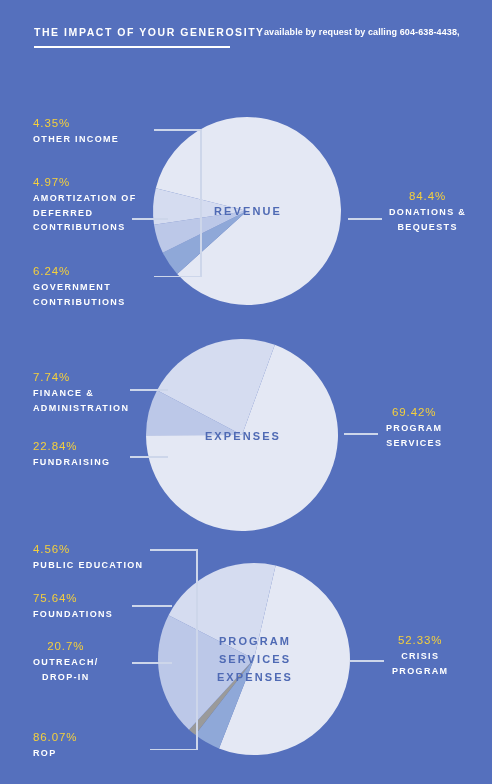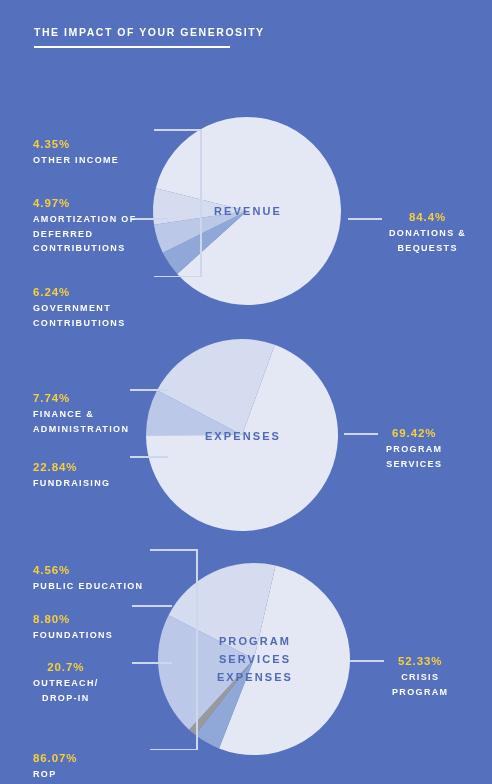--- a/index.html
+++ b/index.html
@@ -65,26 +65,25 @@
     pointer-events: none;
     white-space: nowrap;
   }
 
   
   .callout { position: absolute; }
   .callout.right { text-align: center; }
   .callout .pct {
     display: block;
     font-size: 11.5px;
-    font-weight: bold;
+    font-weight: normal;
     color: #f5d03c;
     letter-spacing: 0.9px;
     margin-bottom: 3px;
     white-space: nowrap;
-    margin-top: 21px;
   }
   .callout .name {
     display: block;
     font-size: 9px;
     font-weight: bold;
     color: #ffffff;
     letter-spacing: 1.35px;
     line-height: 14.5px;
     white-space: nowrap;
   }
@@ -104,20 +103,21 @@
 </style>
 </head>
 <body>
 
 <div id="page">
 
   <div>
     <div id="header-title">THE IMPACT OF YOUR GENEROSITY</div>
     <div id="header-rule"></div>
     <div id="header-note">
+      <span class="nline">available by request by calling 604-638-4438,</span>
     </div>
   </div>
 
   <div class="chart-block">
 
     <div class="pie-wrap" style="left:153px; top:110px;">
       <svg width="188" height="202" viewBox="0 0 188 202">
           <path d="M94,101 L2.79,78.26 A94,94 0 1,1 24.19,163.95 Z" fill="#e4e8f4"></path>
           <path d="M94,101 L24.19,163.95 A94,94 0 0,1 9.78,142.75 Z" fill="#8fa8d8"></path>
           <path d="M94,101 L9.78,142.75 A94,94 0 0,1 1.03,114.85 Z" fill="#bcc8e8"></path>
@@ -241,21 +241,21 @@
     <div class="leader" style="left:350px; top:660px; width:34px; height:2px;">
       <div class="h" style="left:0px; top:0px; width:34px;"></div>
     </div>
 
     <div class="callout" style="left:33px; top:543px;">
       <span class="pct">4.56%</span>
       <span class="name">PUBLIC EDUCATION</span>
     </div>
 
     <div class="callout" style="left:33px; top:592px;">
-      <span class="pct">8.80%</span>
+      <span class="pct">75.64%</span>
       <span class="name">FOUNDATIONS</span>
     </div>
 
     <div class="callout" style="left:33px; top:640px;text-align:center;">
       <span class="pct">20.7%</span>
       <span class="name">OUTREACH/</span>
       <span class="name">DROP-IN</span>
     </div>
 
     <div class="callout" style="left:33px; top:731px;">

